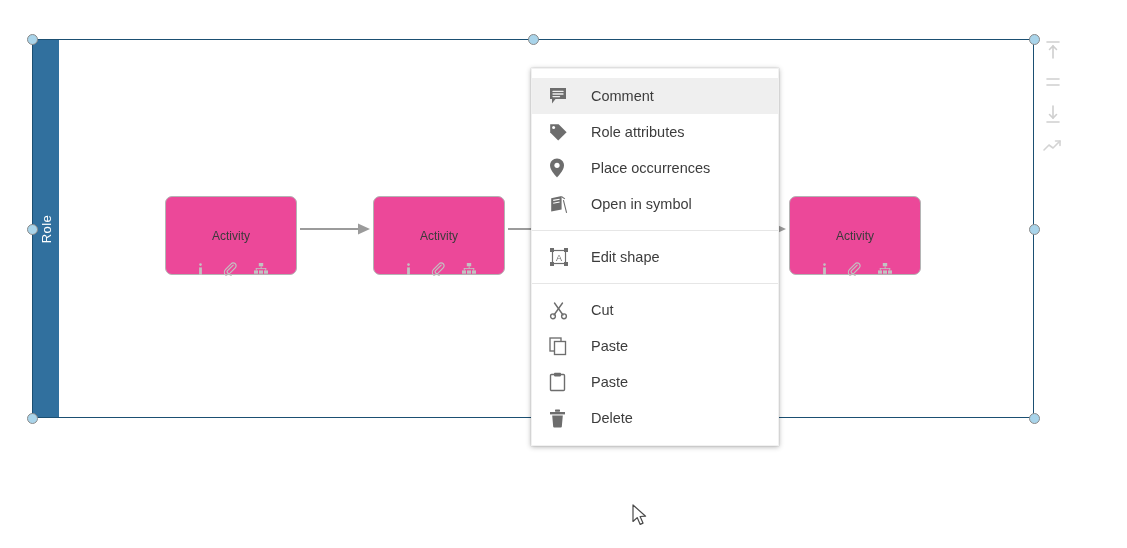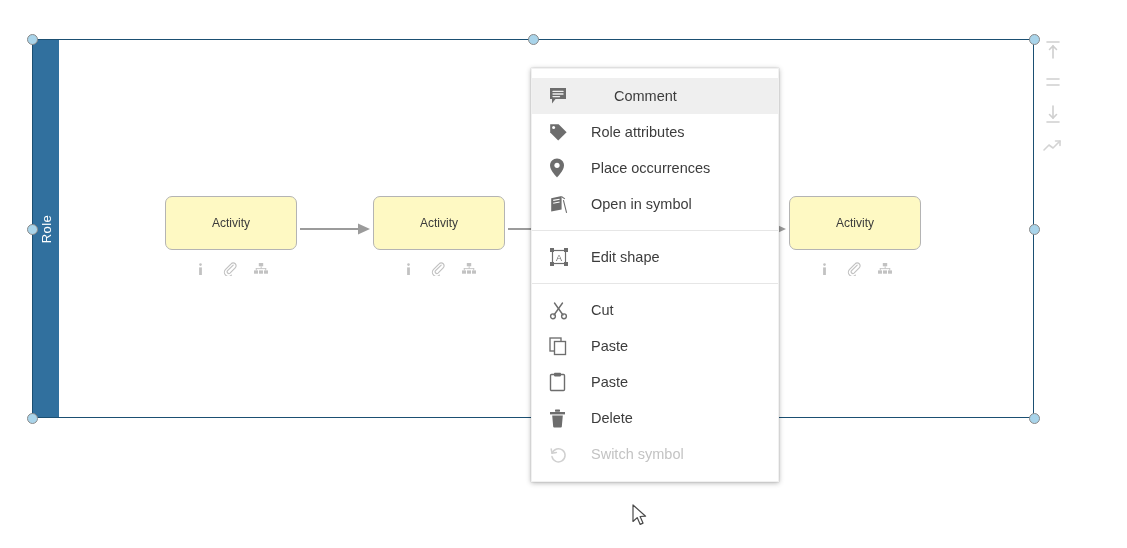--- a/index.html
+++ b/index.html
@@ -71,22 +71,22 @@
     width: 975px;
     height: 379px;
     background: #ffffff;
     border-right: 0;
   }
 
   
   .activity {
     position: absolute;
     width: 132px;
-    height: 54px;
-    background: #fef9c3;
+    height: 79px;
+    background: #ec4899;
     border: 1px solid #b4b4b4;
     border-radius: 7px;
     box-sizing: border-box;
   }
   .activity .title {
     position: absolute;
     left: 0;
     right: 0;
     top: 50%;
     transform: translateY(-50%);
@@ -144,21 +144,21 @@
   .ctx-item {
     height: 36px;
     display: flex;
     align-items: center;
     padding-left: 17px;
     cursor: default;
     color: #3c3c3c;
     font-size: 14.5px;
     box-sizing: border-box;
   }
-  .ctx-item.hl { background: #efefef; gap: 23px; }
+  .ctx-item.hl { background: #efefef; }
   .ctx-item.disabled { color: #c3c3c3; }
   .ctx-icon {
     width: 26px;
     min-width: 26px;
     height: 22px;
     display: flex;
     align-items: center;
     justify-content: flex-start;
     margin-right: 16px;
   }
@@ -459,31 +459,20 @@
             <g fill="#6d6d6d">
               <rect x="6" y="0.5" width="5" height="2.2" rx="0.6"></rect>
               <rect x="1" y="3" width="15" height="2.4"></rect>
               <path d="M3.2 6.4h10.6l-1 11.4a0.9 0.9 0 0 1-.9.8H5.1a0.9 0.9 0 0 1-.9-.8z"></path>
             </g>
           </svg>
       </span>
       <span>Delete</span>
     </div>
 
-    <div class="ctx-item disabled">
-      <span class="ctx-icon">
-        <svg width="19" height="19" viewBox="0 0 19 19">
-            <g stroke="#d0d0d0" stroke-width="1.5" fill="none" stroke-linecap="round" stroke-linejoin="round">
-              <path d="M3.2 8.2A6.6 6.6 0 1 1 3 11.6"></path>
-              <polyline points="7.4,7.4 3.0,8.3 2.2,3.9"></polyline>
-            </g>
-          </svg>
-      </span>
-      <span>Switch symbol</span>
-    </div>
 
   </div>
 
   <div class="cursor" style="left:632px; top:504px;">
     <svg width="18" height="24" viewBox="0 0 18 24">
       <polygon points="1,1 1,17.5 5.2,13.6 8.2,20.4 11,19.1 8.1,12.5 13.6,12.2" fill="#ffffff" stroke="#4a4a4a" stroke-width="1.2" stroke-linejoin="round"></polygon>
     </svg>
   </div>
 
 </div>

